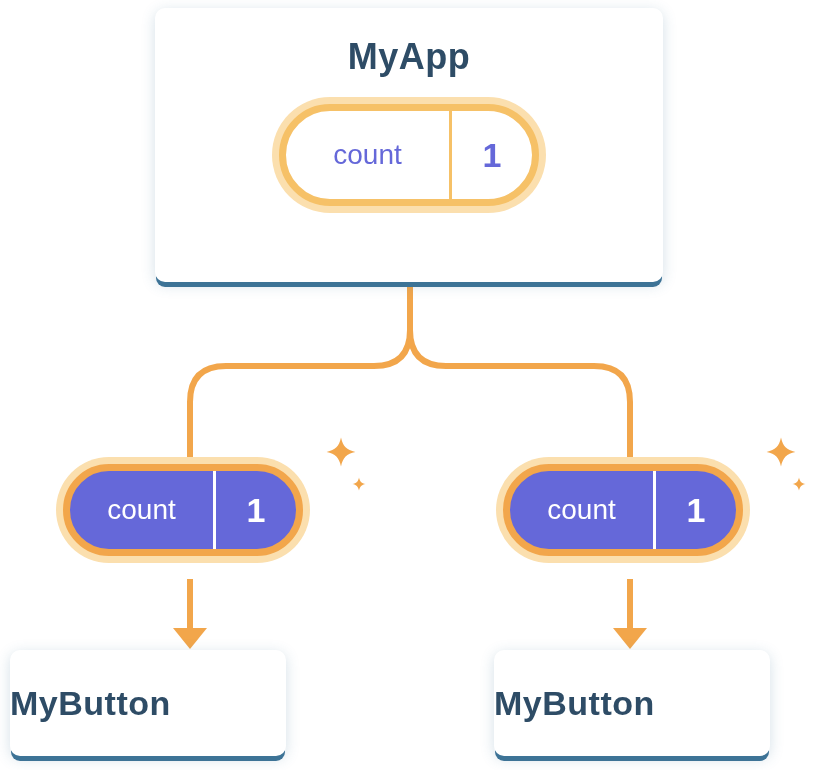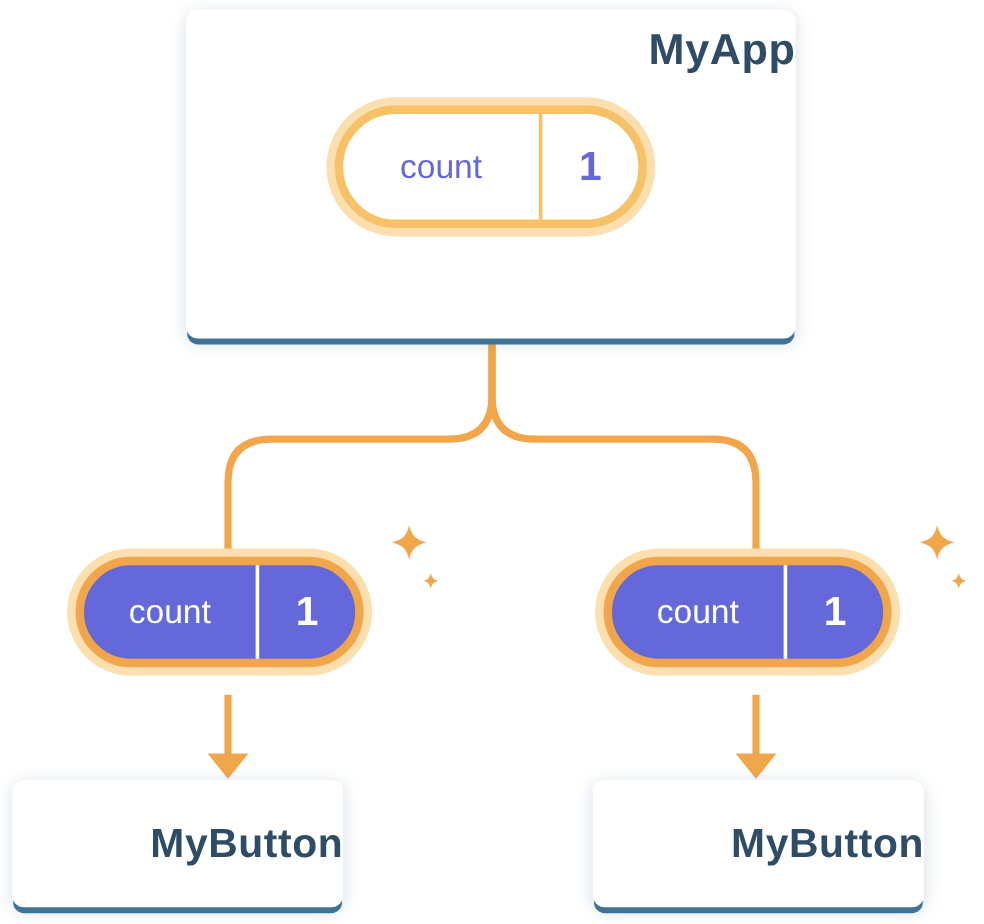--- a/index.html
+++ b/index.html
@@ -17,26 +17,26 @@
 
   .connector{stroke:var(--orange,#F2A64B);stroke-width:6;fill:none;}
   .arrow-head{fill:var(--orange,#F2A64B);}
   .sparkle{fill:var(--orange,#F2A64B);}
 
   .card{
     position:absolute;background:#fff;border-radius:10px;
     box-shadow:0 6px 0 -1px var(--edge-blue,#3D7396), 0 3px 14px rgba(61,115,150,0.22);
   }
   .root-card{left:155px;top:8px;width:508px;height:274px;}
-  .child-card{width:276px;height:106px;display:flex;align-items:center;justify-content:flex-end;}
+  .child-card{width:276px;height:106px;display:flex;align-items:center;justify-content:flex-start;}
   .child-card-left{left:10px;top:650px;}
   .child-card-right{left:494px;top:650px;}
 
   .card-title{
-    text-align:right;margin-top:12px;
+    text-align:center;margin-top:28px;
     font-size:36px;font-weight:700;color:var(--navy,#2E4C66);letter-spacing:0.5px;
   }
   .child-title{font-size:34px;font-weight:700;color:var(--navy,#2E4C66);letter-spacing:0.5px;}
 
   .pill{
     display:flex;align-items:stretch;border-radius:999px;
     box-shadow:0 0 0 7px var(--orange-glow,#FBDFAE);
   }
   .pill-outline{
     margin:26px auto 0;width:260px;height:102px;

